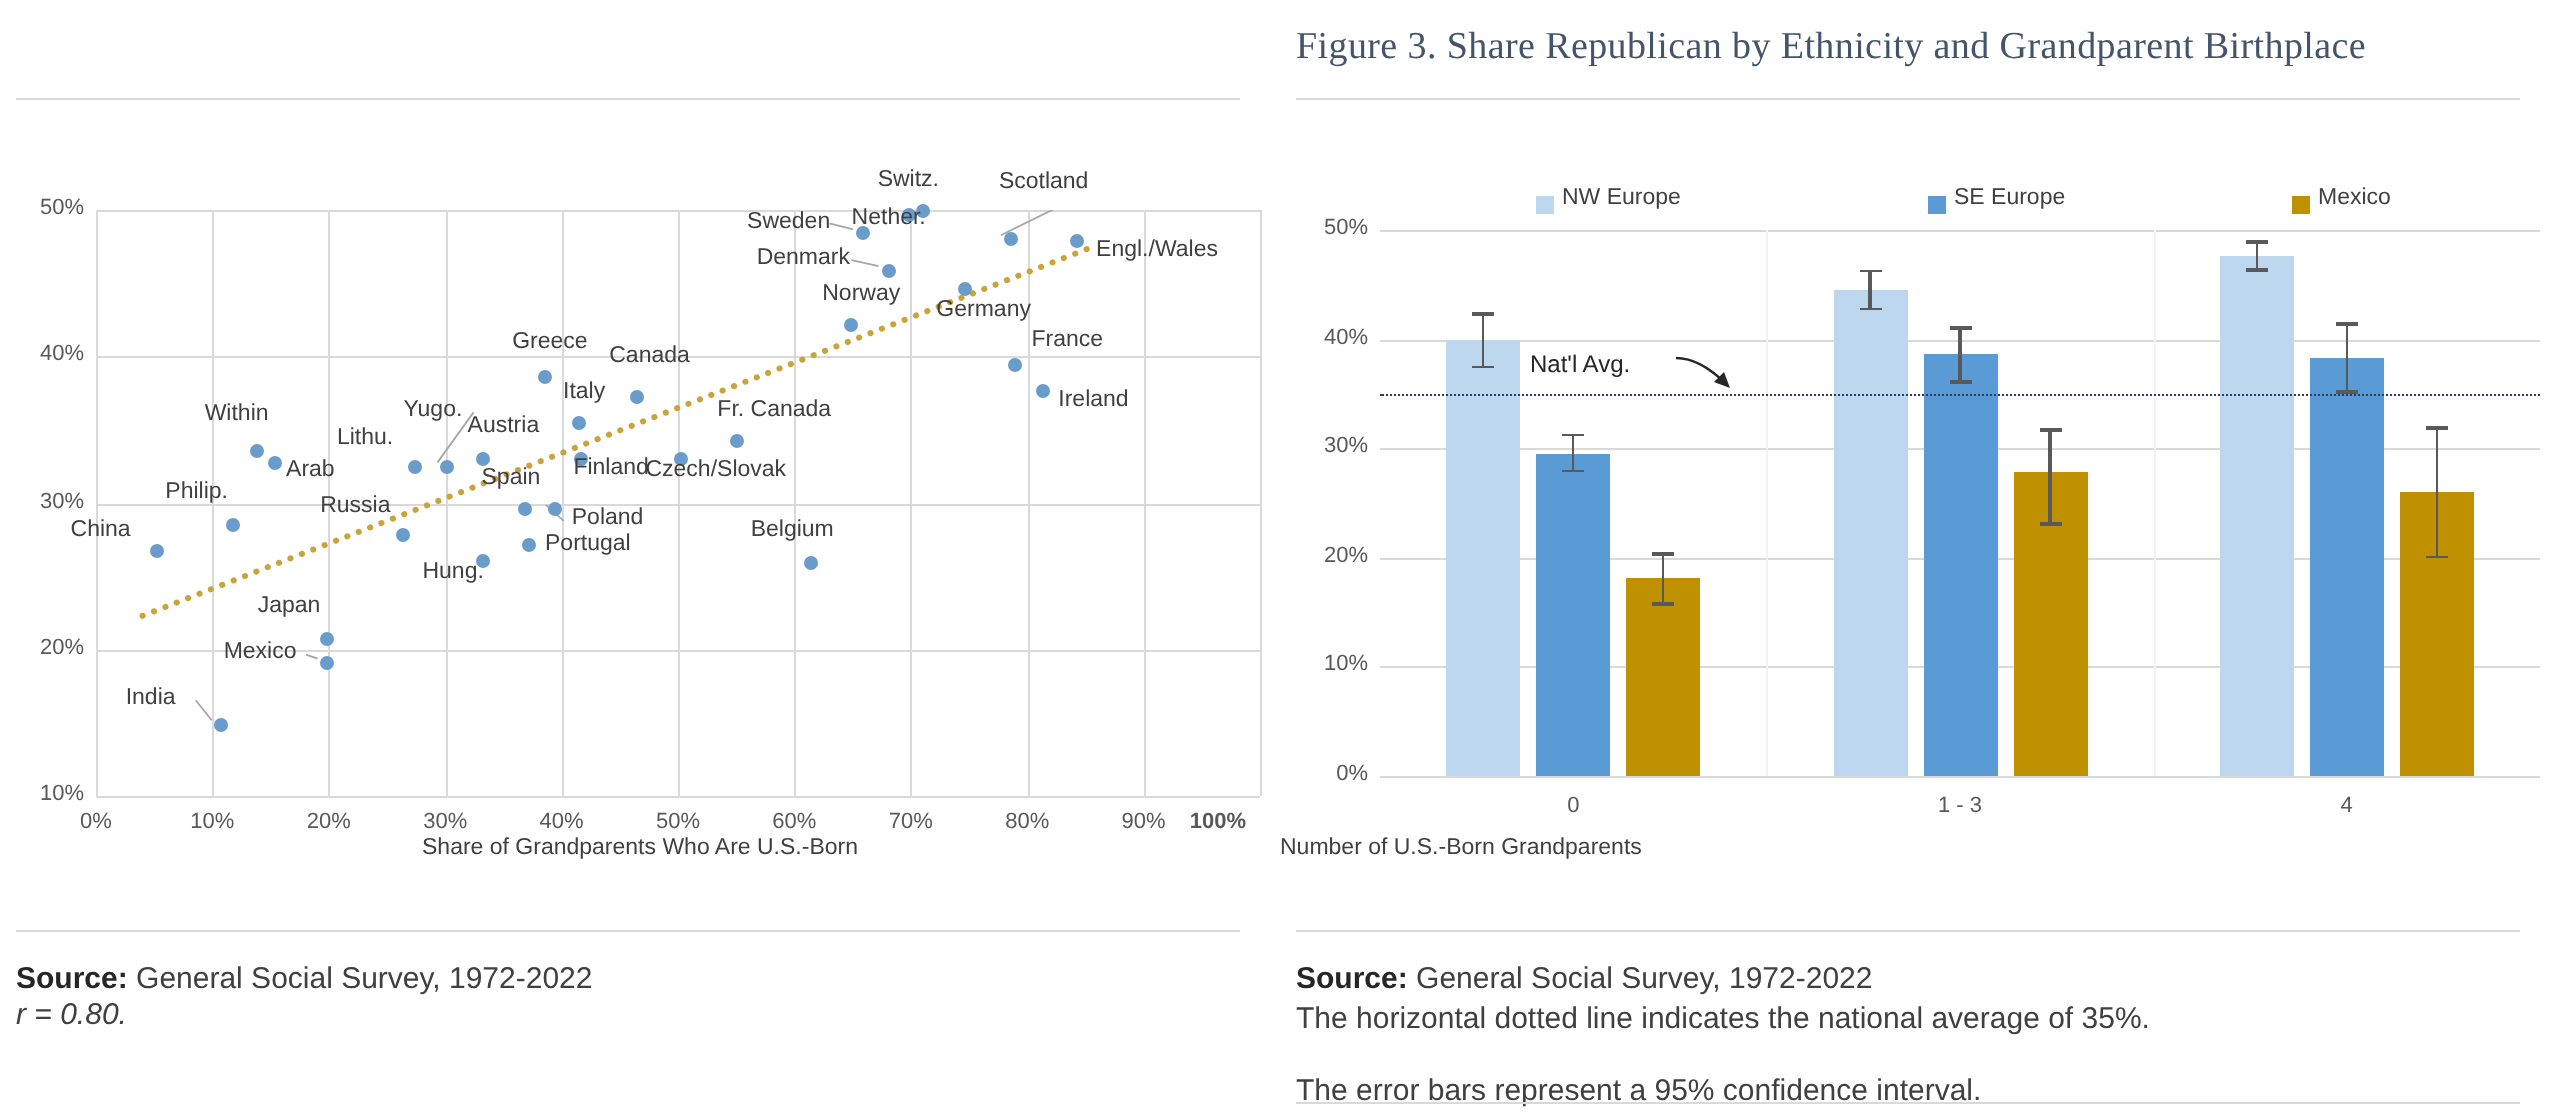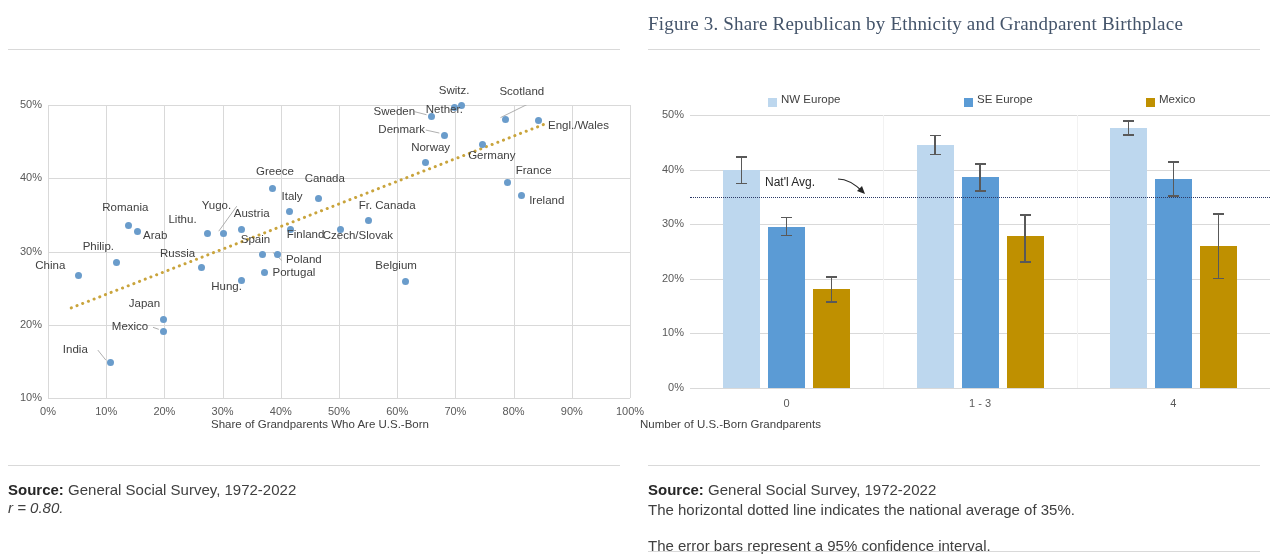--- a/index.html
+++ b/index.html
@@ -85,41 +85,41 @@
       <div class="axislbl" style="left:-22px;top:300px;width:44px;text-align:center;">0%</div>
       <div class="axislbl" style="left:36.2px;top:300px;width:44px;text-align:center;">10%</div>
       <div class="axislbl" style="left:94.4px;top:300px;width:44px;text-align:center;">20%</div>
       <div class="axislbl" style="left:152.60000000000002px;top:300px;width:44px;text-align:center;">30%</div>
       <div class="axislbl" style="left:210.8px;top:300px;width:44px;text-align:center;">40%</div>
       <div class="axislbl" style="left:269px;top:300px;width:44px;text-align:center;">50%</div>
       <div class="axislbl" style="left:327.20000000000005px;top:300px;width:44px;text-align:center;">60%</div>
       <div class="axislbl" style="left:385.40000000000003px;top:300px;width:44px;text-align:center;">70%</div>
       <div class="axislbl" style="left:443.6px;top:300px;width:44px;text-align:center;">80%</div>
       <div class="axislbl" style="left:501.80000000000007px;top:300px;width:44px;text-align:center;">90%</div>
-      <div class="axislbl" style="left:560px;top:300px;width:44px;text-align:center;">100%</div>
+      <div class="axislbl" style="left:539px;top:300px;width:44px;text-align:center;font-weight:bold;">100%</div>
       <svg class="trend" width="582" height="293">
         <line x1="23.28" y1="202.9025" x2="500.52" y2="17.579999999999984" stroke="#C9A43C" stroke-width="3" stroke-linecap="round" stroke-dasharray="0.1 6"></line>
       </svg>
       <svg class="trend" width="582" height="293">
         <line x1="49.85600000000001" y1="245.10750000000002" x2="57.85600000000001" y2="255.10750000000002" stroke="#A6A6A6" stroke-width="0.9"></line>
         <line x1="105.01799999999999" y1="222.34249999999997" x2="110.81799999999998" y2="224.34249999999997" stroke="#A6A6A6" stroke-width="0.9"></line>
         <line x1="188.76399999999998" y1="101.1875" x2="170.76399999999998" y2="126.1875" stroke="#A6A6A6" stroke-width="0.9"></line>
         <line x1="233.89000000000001" y1="155.42999999999998" x2="224.89000000000001" y2="147.42999999999998" stroke="#A6A6A6" stroke-width="0.9"></line>
         <line x1="366.738" y1="6.720000000000027" x2="378.538" y2="9.720000000000027" stroke="#A6A6A6" stroke-width="0.9"></line>
         <line x1="377.74199999999996" y1="25.032500000000027" x2="391.342" y2="28.032500000000027" stroke="#A6A6A6" stroke-width="0.9"></line>
         <line x1="505.05199999999996" y1="-13.349999999999966" x2="452.45199999999994" y2="12.650000000000034" stroke="#A6A6A6" stroke-width="0.9"></line>
       </svg>
       <div class="dot" style="left:26.764000000000003px;top:167.1725px;"></div>
       <div class="slabel" style="left:-12.735999999999997px;top:154px;">China</div>
       <div class="dot" style="left:59.35600000000001px;top:253.60750000000002px;"></div>
       <div class="slabel" style="left:14.856000000000009px;top:238.10750000000002px;">India</div>
       <div class="dot" style="left:65.176px;top:153.98749999999998px;"></div>
       <div class="slabel" style="left:34.676px;top:135.48749999999998px;">Philip.</div>
       <div class="dot" style="left:76.816px;top:116.62999999999997px;"></div>
-      <div class="slabel" style="left:54.316px;top:96.12999999999997px;">Romania</div>
+      <div class="slabel" style="left:54.316px;top:96.12999999999997px;">Within</div>
       <div class="dot" style="left:85.54599999999999px;top:123.22249999999997px;"></div>
       <div class="slabel" style="left:95.04599999999999px;top:123.72249999999997px;">Arab</div>
       <div class="dot" style="left:112.31799999999998px;top:211.1225px;"></div>
       <div class="slabel" style="left:80.81799999999998px;top:191.6225px;">Japan</div>
       <div class="dot" style="left:112.31799999999998px;top:222.84249999999997px;"></div>
       <div class="slabel" style="left:63.817999999999984px;top:215.34249999999997px;">Mexico</div>
       <div class="dot" style="left:149.566px;top:159.115px;"></div>
       <div class="slabel" style="left:112.066px;top:141.615px;">Russia</div>
       <div class="dot" style="left:155.968px;top:124.6875px;"></div>
       <div class="slabel" style="left:120.46799999999999px;top:108.1875px;">Lithu.</div>

